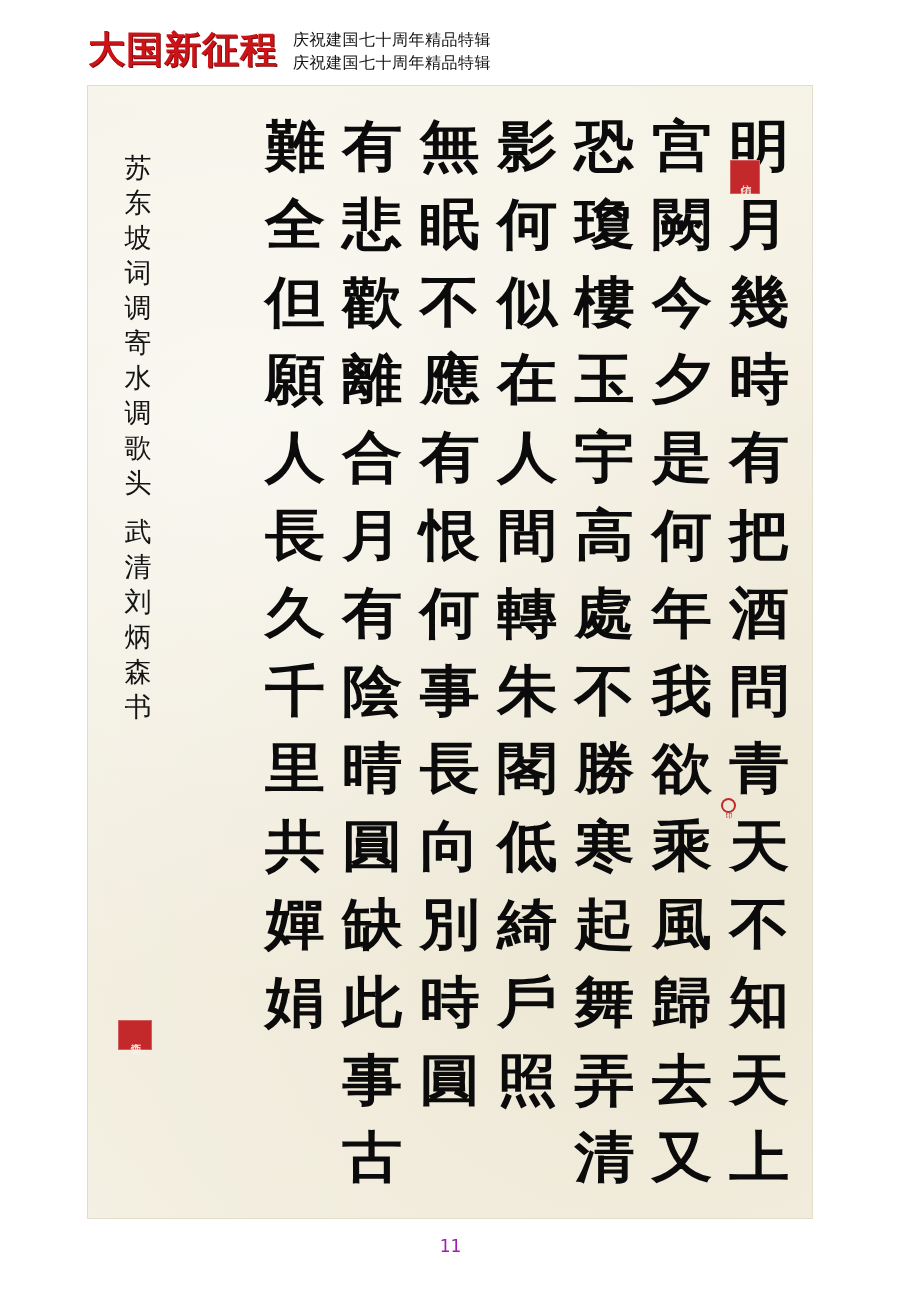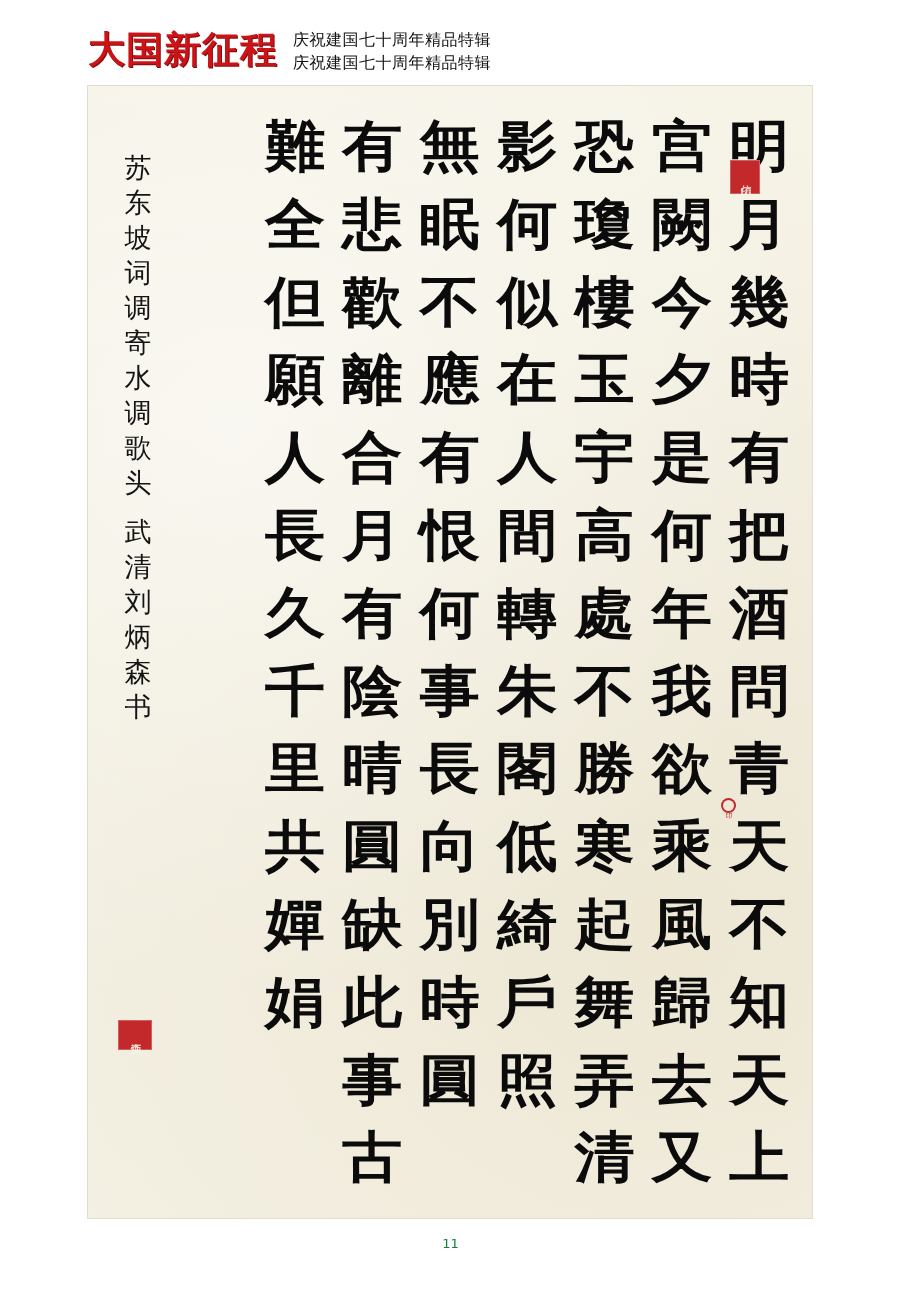--- a/index.html
+++ b/index.html
@@ -162,22 +162,22 @@
   }
 
   
   .page-number {
     position: absolute;
     left: 0;
     right: 0;
     top: 1236px;
     text-align: center;
     font-family: "DejaVu Sans", "Liberation Sans", sans-serif;
-    font-size: 13px;
-    color: #15803d;
+    font-size: 17px;
+    color: #a21caf;
   }
 </style>
 </head>
 <body>
 
 <div class="header">
   <div class="header-logo">大国新征程</div>
   <div class="header-sub">
     <div>庆祝建国七十周年精品特辑</div>
     <div>庆祝建国七十周年精品特辑</div>

